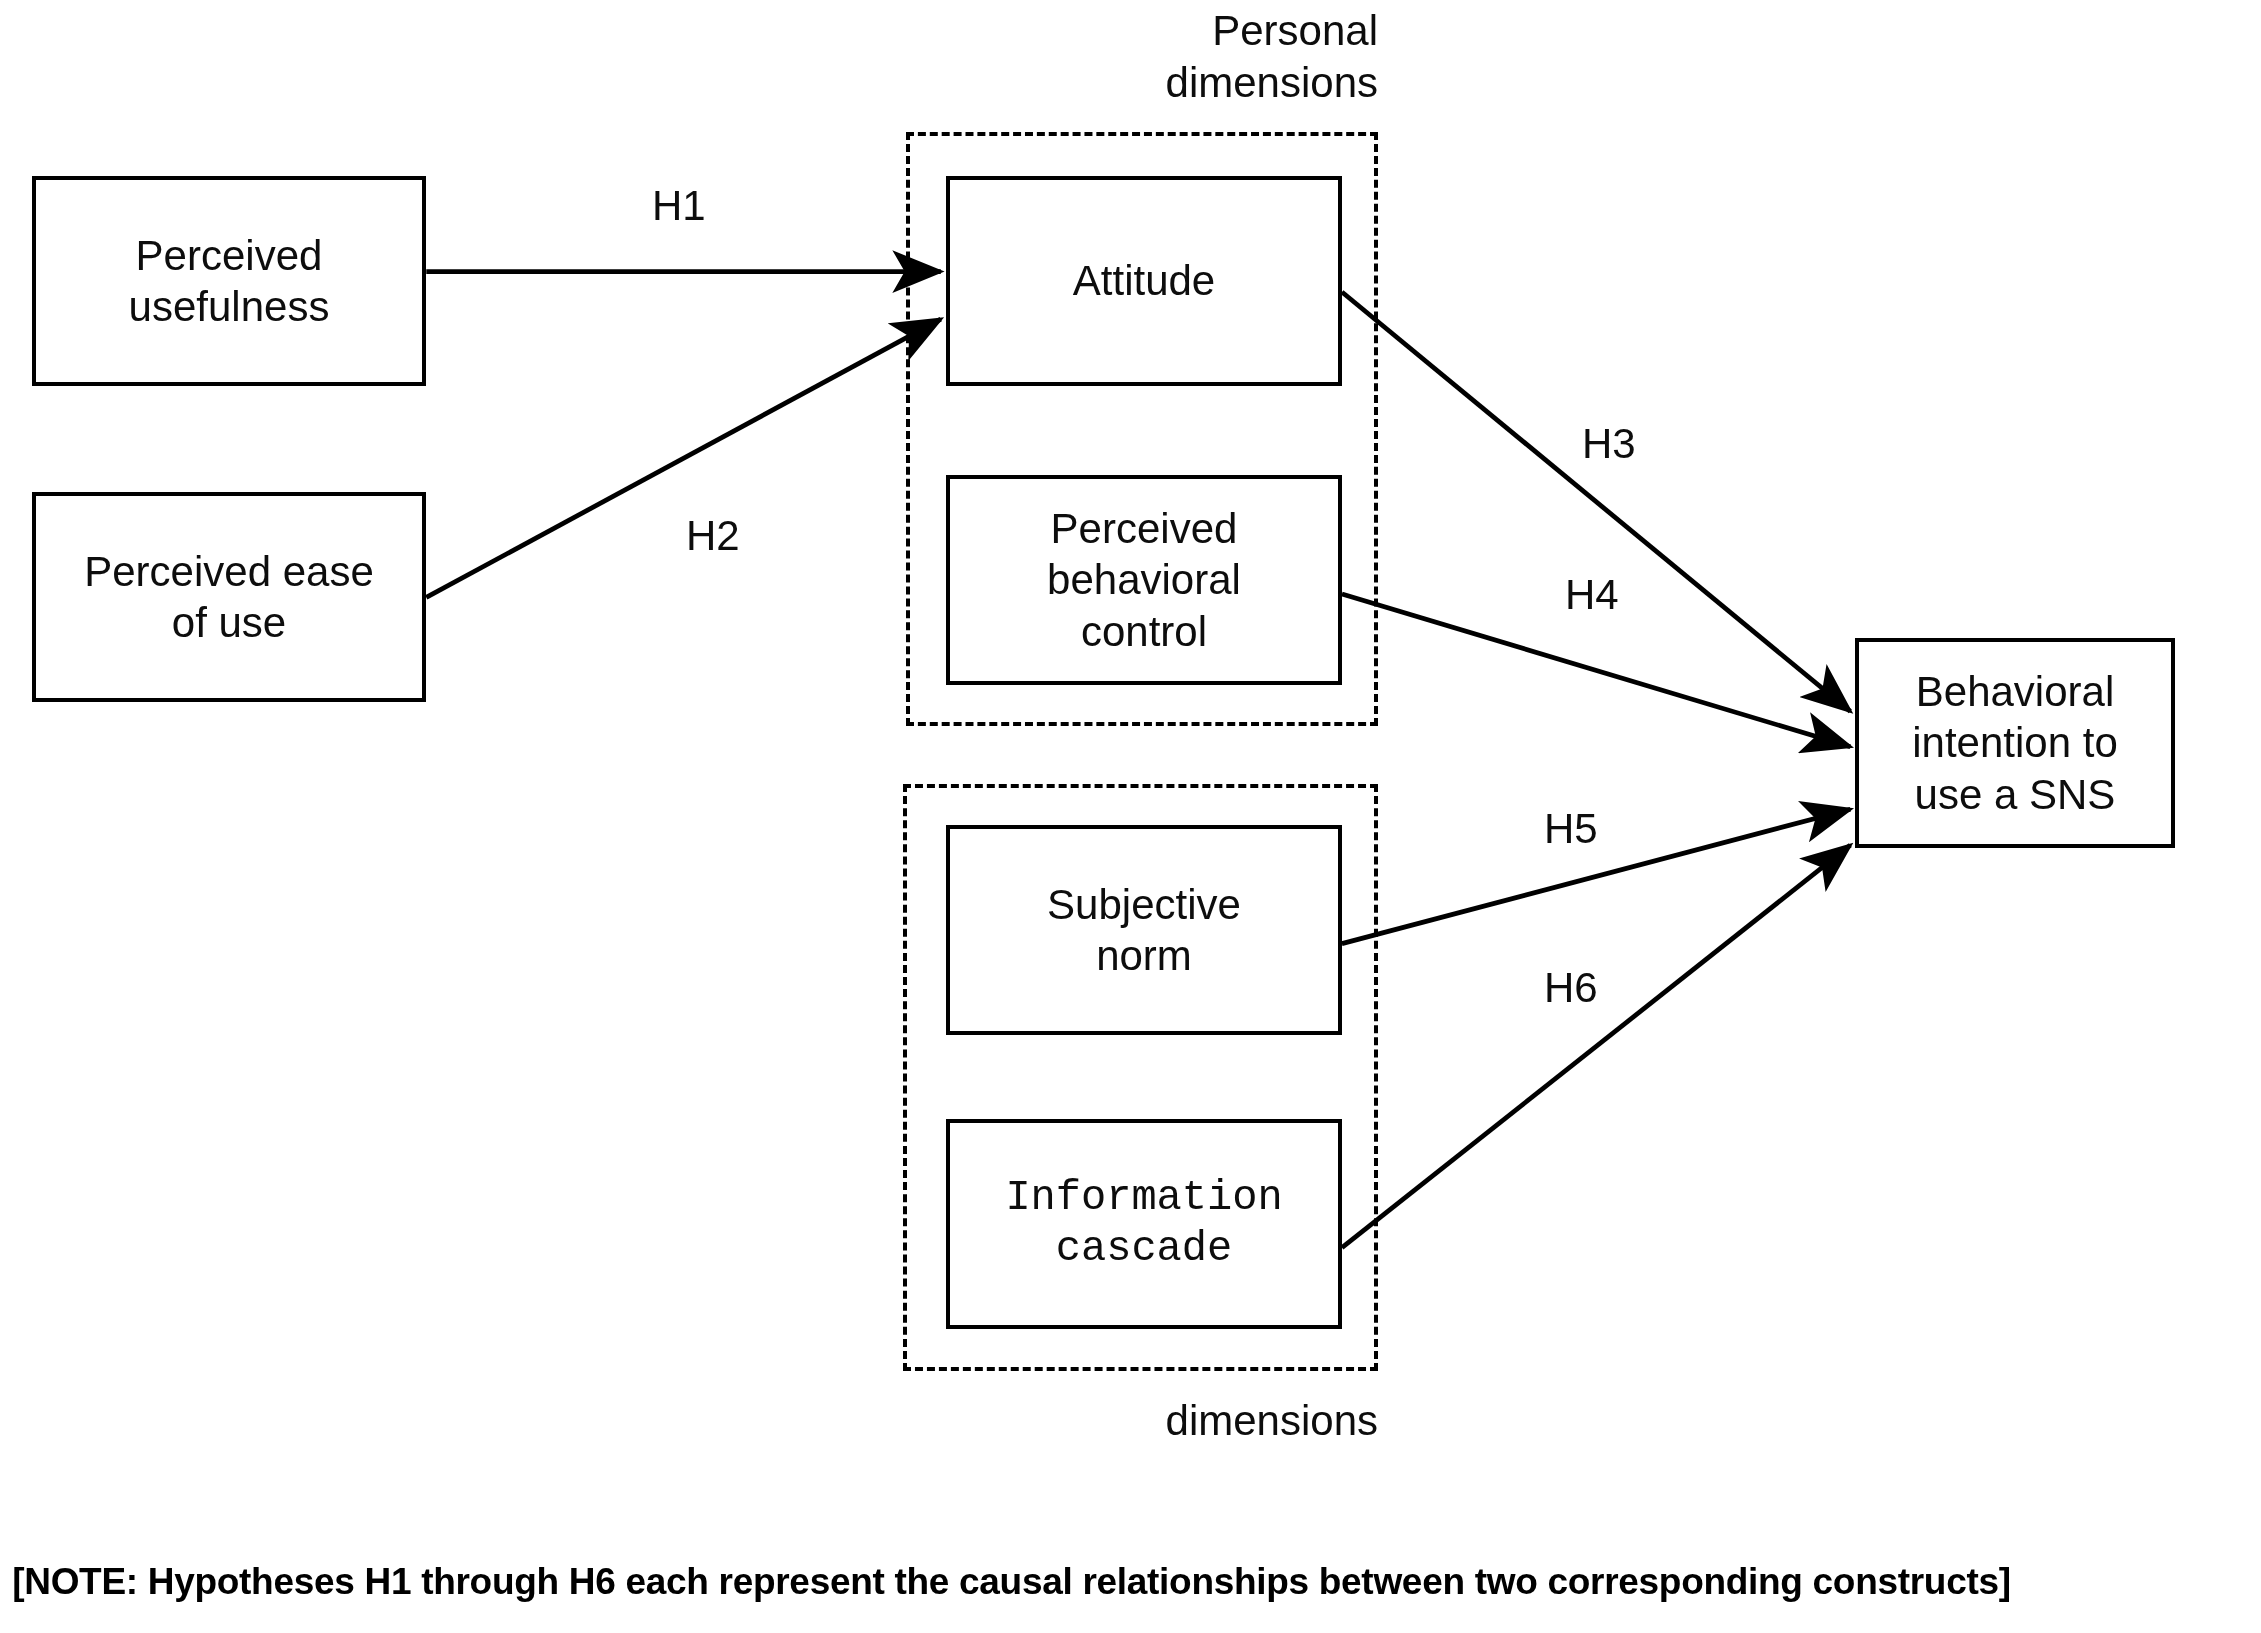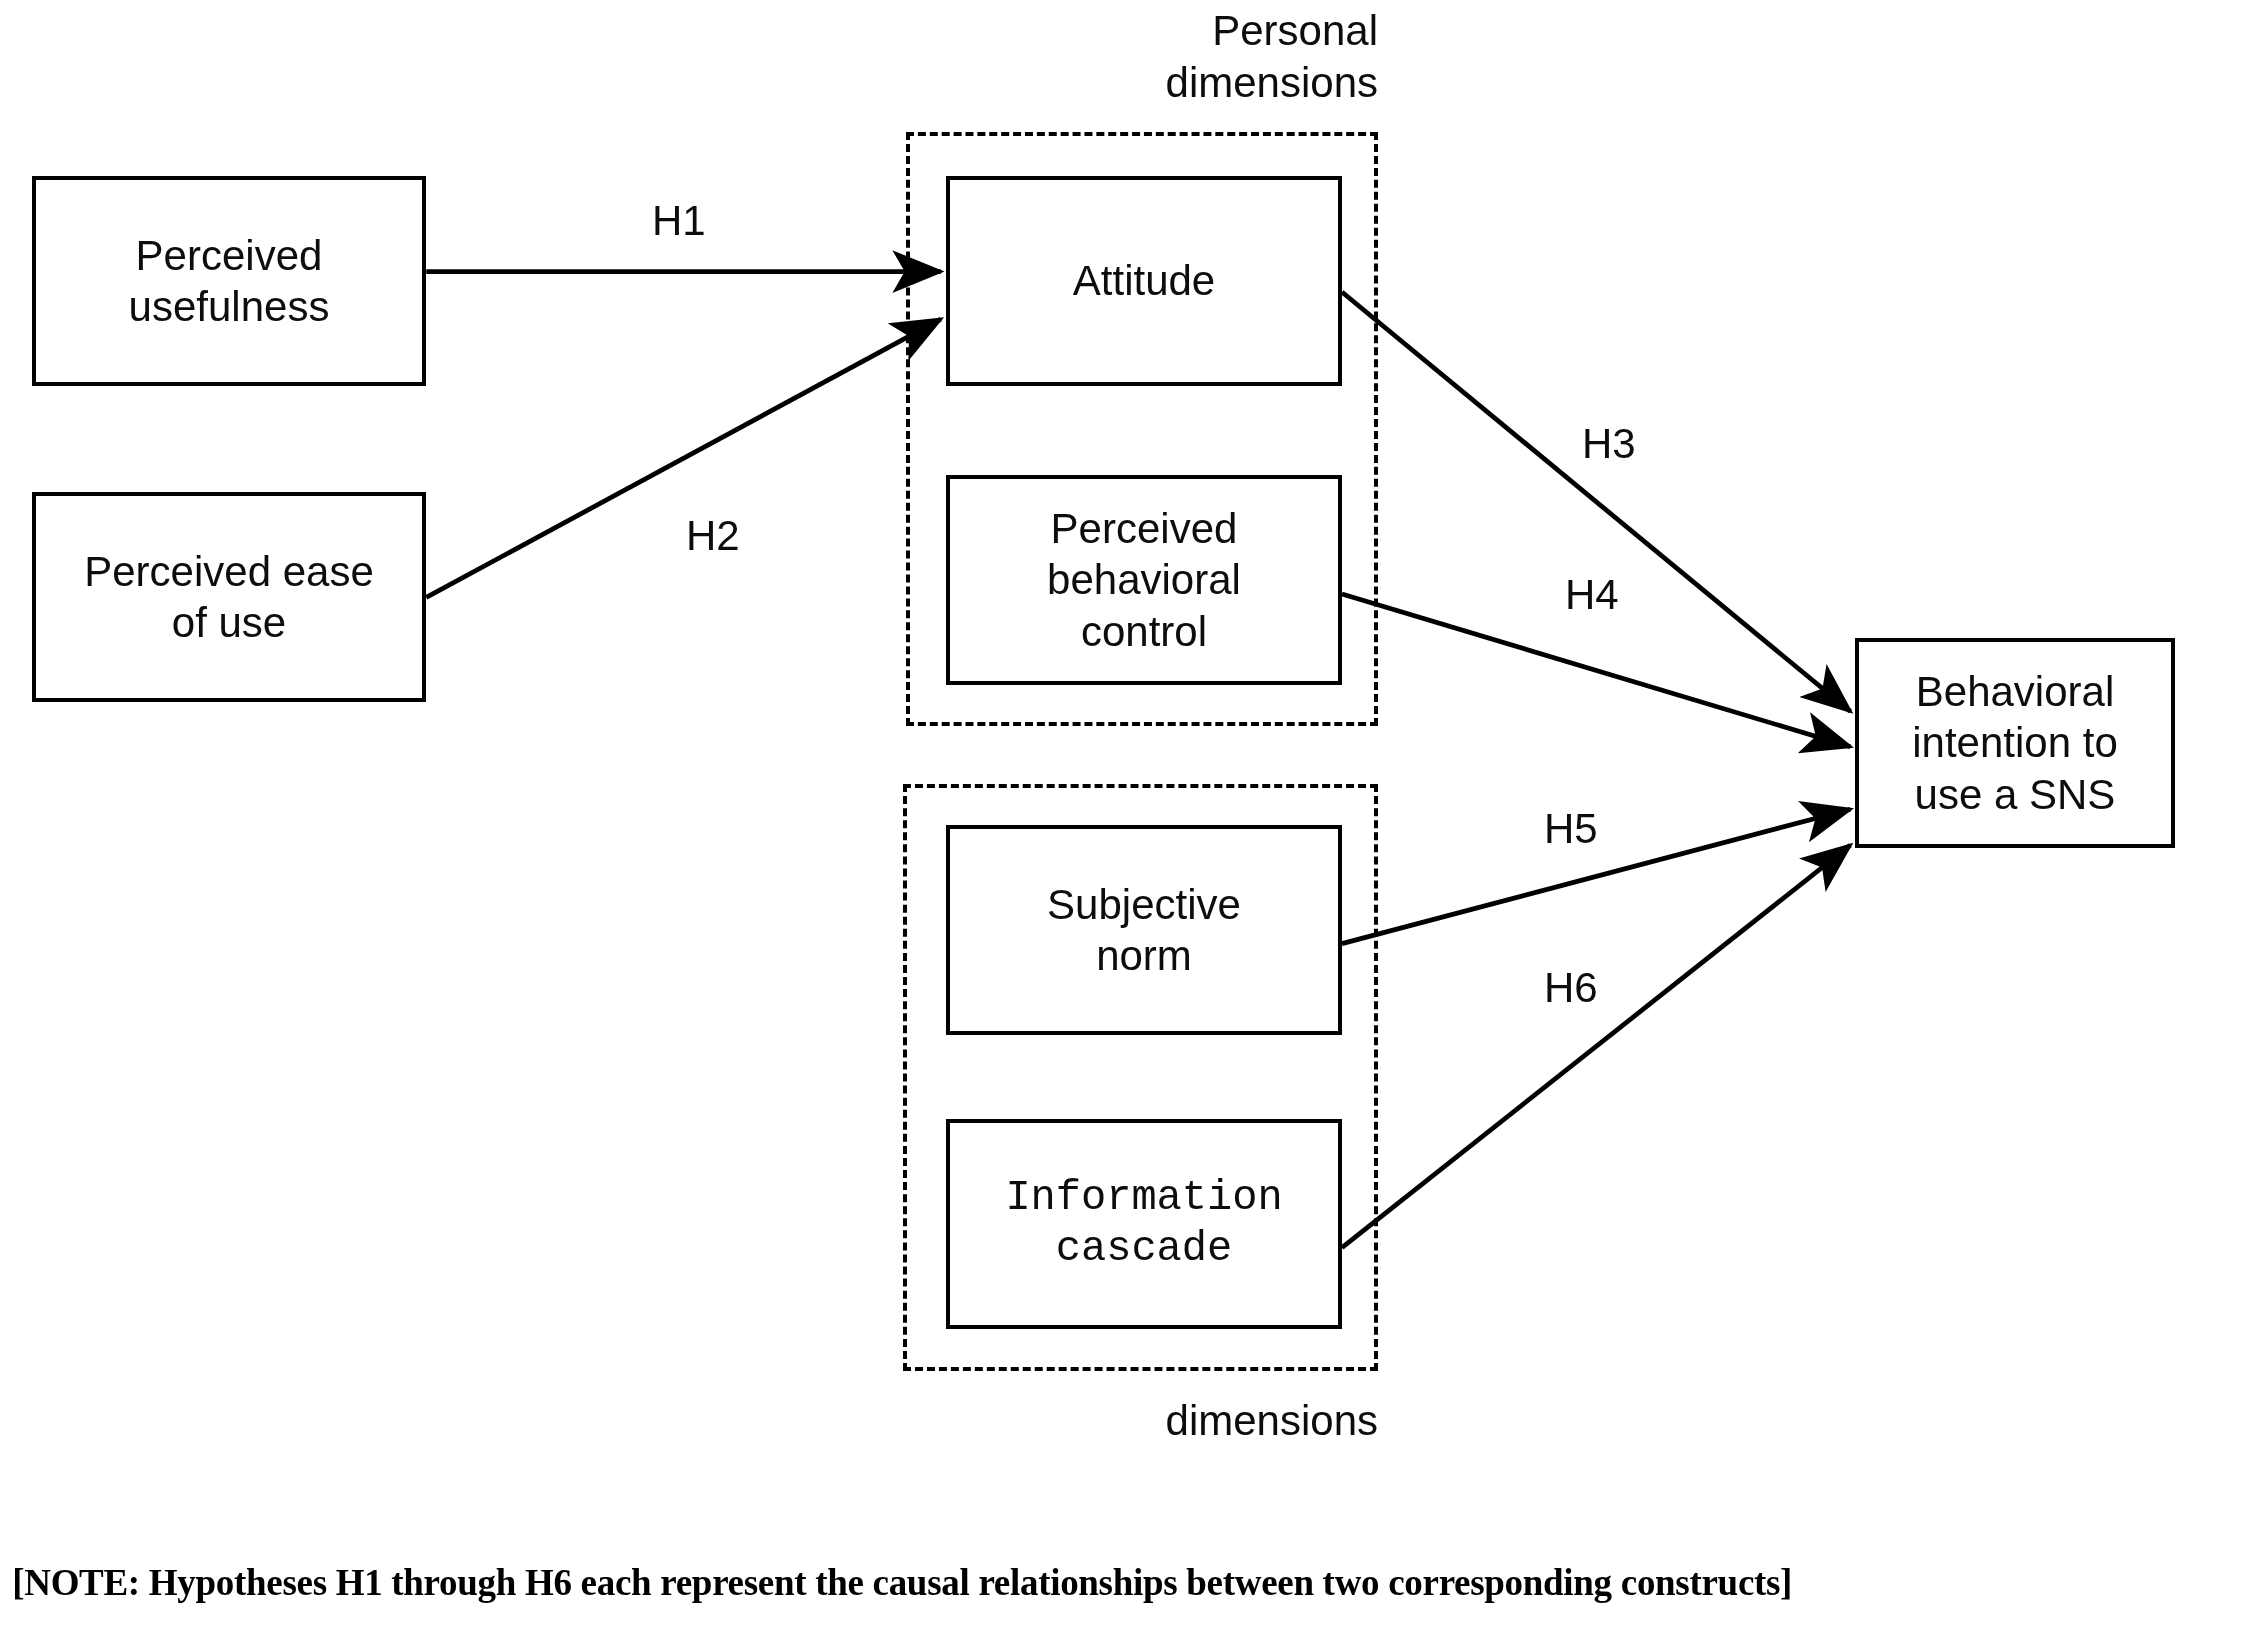--- a/index.html
+++ b/index.html
@@ -59,21 +59,20 @@
   .note {
     position: absolute;
     left: 12.2px;
     top: 1561px;
     font-size: 37px;
     font-weight: 700;
     letter-spacing: -0.3px;
     color: #000000;
     white-space: nowrap;
     z-index: 5;
-    font-family: Liberation Serif, serif;
   }
   .dashed-group {
     position: absolute;
     box-sizing: border-box;
     border: 4.1px dashed #000000;
     background: transparent;
     z-index: 2;
   }
 </style>
 </head>
@@ -157,21 +156,21 @@
   </div>
 
   <div class="node-box" style="left:1855px; top:638px; width:320px; height:210px;">
     <div>
       <div>Behavioral</div>
       <div>intention to</div>
       <div>use a SNS</div>
     </div>
   </div>
 
-  <div class="edge-label" style="left:652px; top:200px;">H1</div>
+  <div class="edge-label" style="left:652px; top:185px;">H1</div>
 
   <div class="edge-label" style="left:686px; top:499px;margin-top:16px;">H2</div>
 
   <div class="edge-label" style="left:1582px; top:423px;">H3</div>
 
   <div class="edge-label" style="left:1565px; top:574px;">H4</div>
 
   <div class="edge-label" style="left:1544px; top:808px;">H5</div>
 
   <div class="edge-label" style="left:1544px; top:967px;">H6</div>

